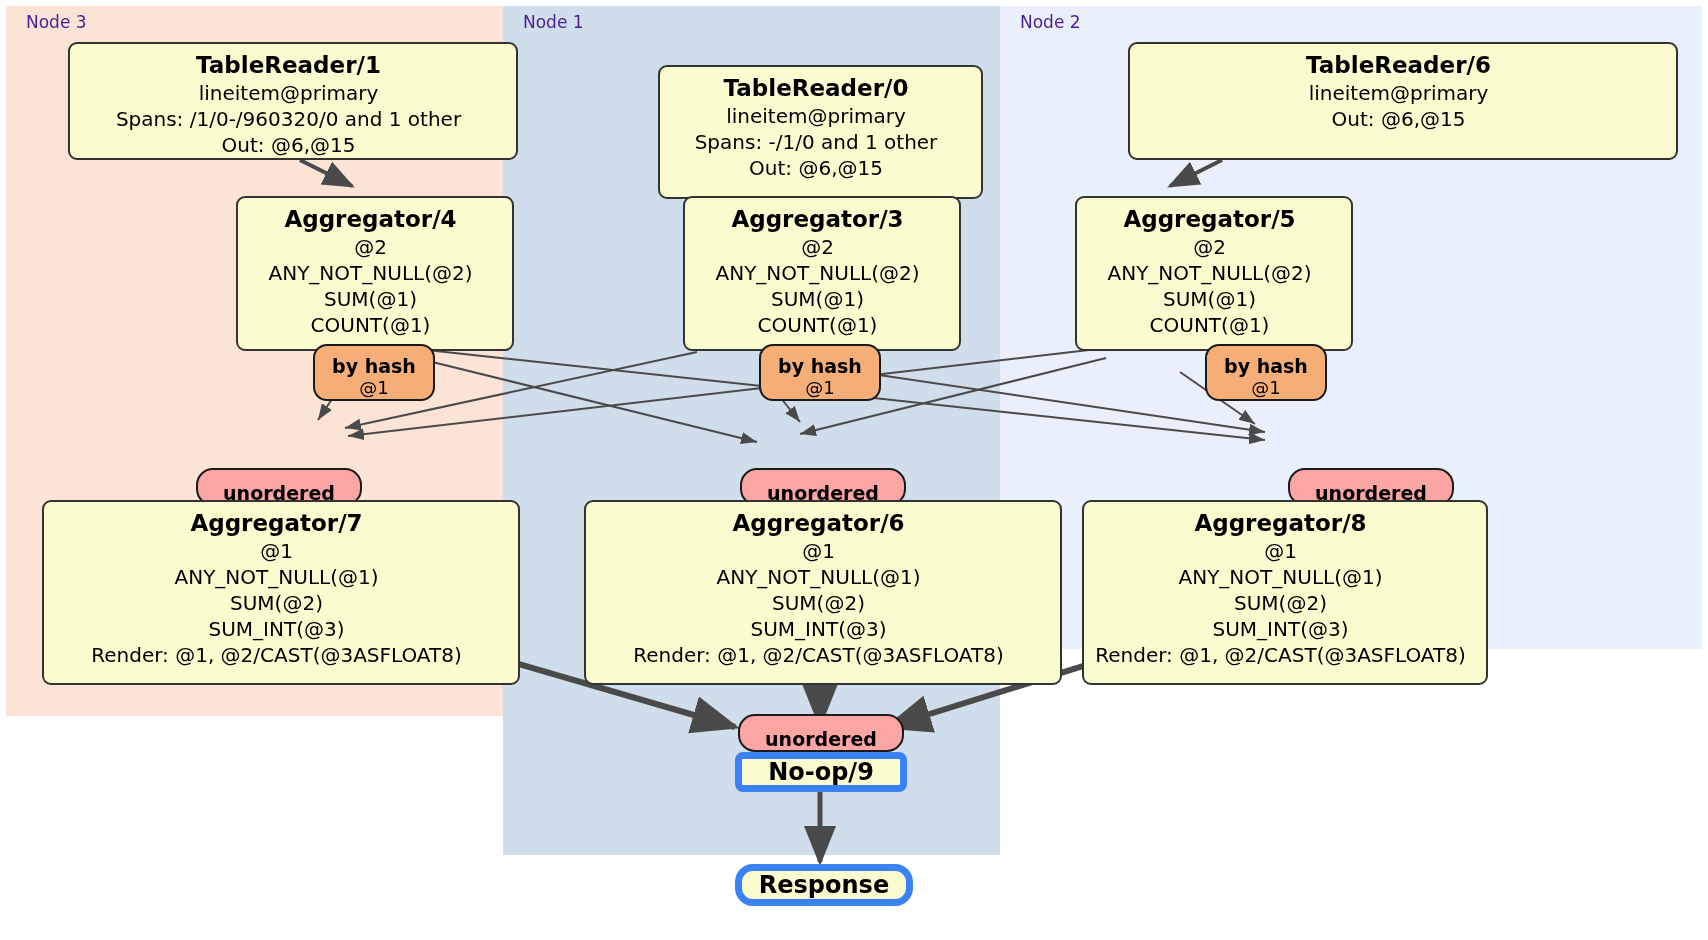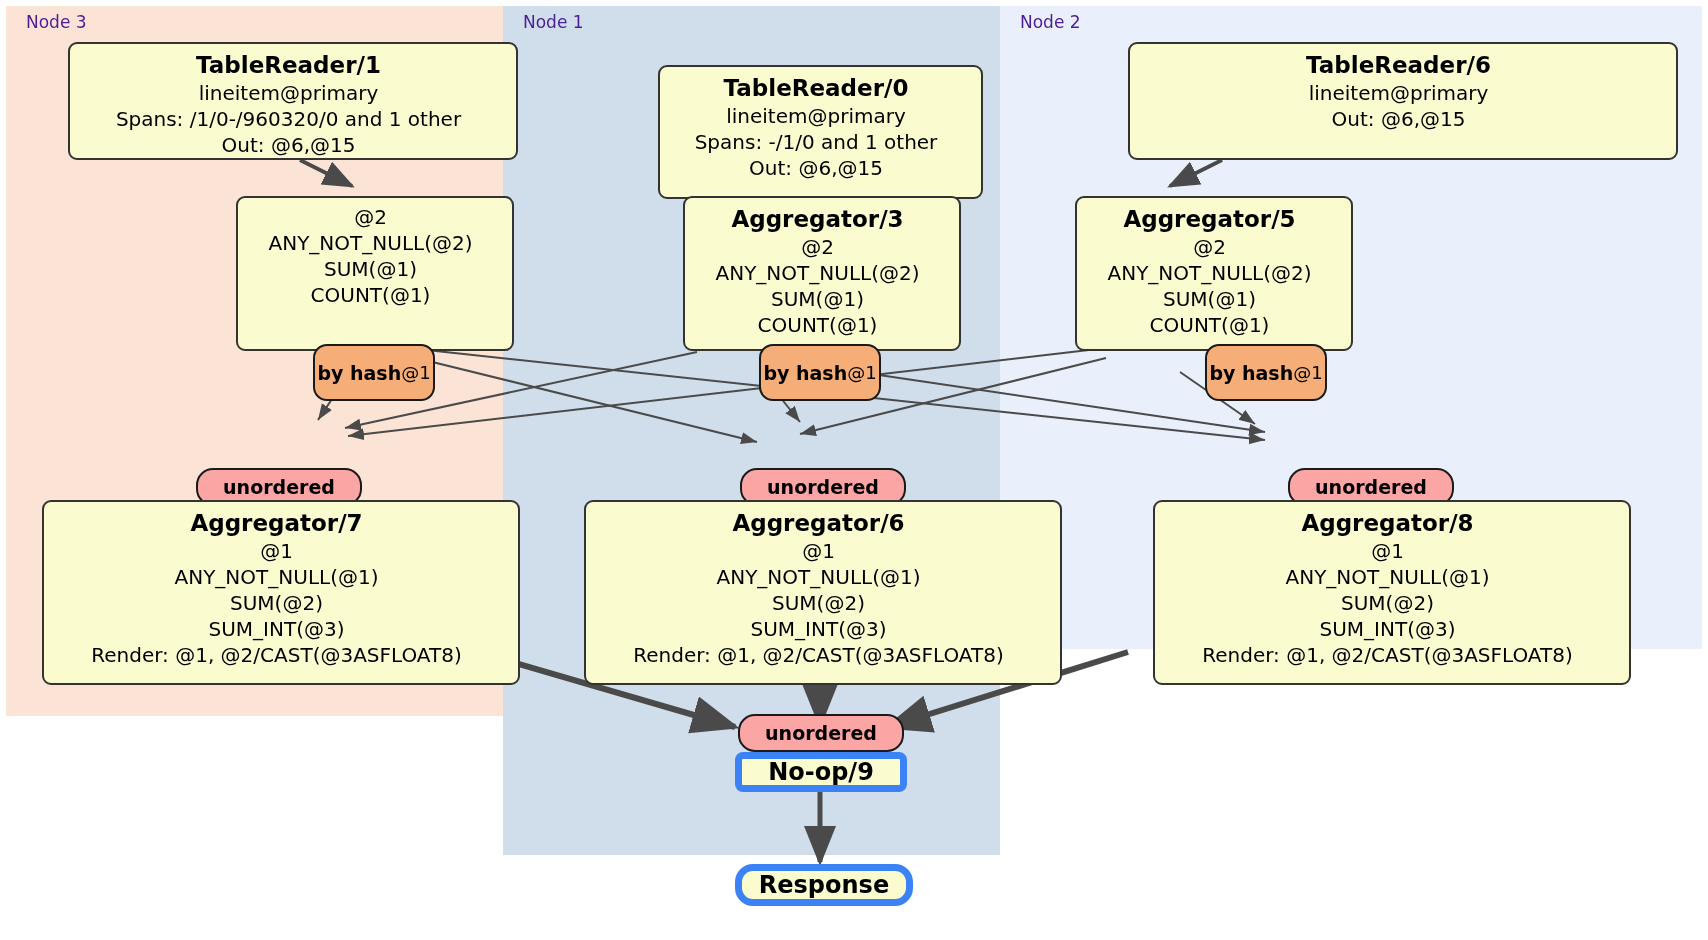--- a/index.html
+++ b/index.html
@@ -16,22 +16,22 @@
   #panel-node2{left:1000px;top:6px; width:702px;  height:643px; background:#eaf0fb;}
 
   svg#edges{position:absolute;left:0;top:0;width:1708px;height:940px;pointer-events:none;}
 
   .box{position:absolute;box-sizing:border-box;background:#fbfbd0;border:2px solid #333;
        border-radius:9px;text-align:center;padding:6px 10px 8px 1px;color:#000;}
   .box .title{font-weight:bold;font-size:23px;line-height:30px;letter-spacing:0px;}
   .box .line{font-size:20px;line-height:26px;}
 
   .pill{position:absolute;box-sizing:border-box;border:2px solid #1a1a1a;border-radius:16px;
-        text-align:center;color:#000;display:flex;
-        align-items:center;justify-content:center;}
+        text-align:center;color:#000;display:flex;flex-direction:column;
+        align-items:center;justify-content:flex-end;}
   .pill.hash{background:#f6ae79;border-radius:14px;}
   .pill.unord{background:#fca5a5;border-radius:17px;}
   .pill .p1{font-weight:bold;font-size:19px;line-height:22px;}
   .pill .p2{font-size:18px;line-height:22px;}
 
   .small-box{position:absolute;box-sizing:border-box;background:#fbfbd0;border:7px solid #3b82f6;
              border-radius:8px;text-align:center;display:flex;align-items:center;
              justify-content:center;font-weight:bold;font-size:24px;color:#000;}
 </style>
 </head>
@@ -96,20 +96,21 @@
     <div class="line">Out: @6,@15</div>
   </div>
 
   <div class="box" style="left:1128px;top:42px;width:550px;height:118px;">
     <div class="title">TableReader/6</div>
     <div class="line">lineitem@primary</div>
     <div class="line">Out: @6,@15</div>
   </div>
 
   <div class="box" style="left:236px;top:196px;width:278px;height:155px;">
+    <div class="title">Aggregator/4</div>
     <div class="line">@2</div>
     <div class="line">ANY_NOT_NULL(@2)</div>
     <div class="line">SUM(@1)</div>
     <div class="line">COUNT(@1)</div>
   </div>
 
   <div class="box" style="left:683px;top:196px;width:278px;height:155px;">
     <div class="title">Aggregator/3</div>
     <div class="line">@2</div>
     <div class="line">ANY_NOT_NULL(@2)</div>
@@ -159,21 +160,21 @@
 
   <div class="box" style="left:584px;top:500px;width:478px;height:185px;">
     <div class="title">Aggregator/6</div>
     <div class="line">@1</div>
     <div class="line">ANY_NOT_NULL(@1)</div>
     <div class="line">SUM(@2)</div>
     <div class="line">SUM_INT(@3)</div>
     <div class="line">Render: @1, @2/CAST(@3ASFLOAT8)</div>
   </div>
 
-  <div class="box" style="left:1153px;top:500px;width:478px;height:185px;">
+  <div class="box" style="left:1082px;top:500px;width:406px;height:185px;">
     <div class="title">Aggregator/8</div>
     <div class="line">@1</div>
     <div class="line">ANY_NOT_NULL(@1)</div>
     <div class="line">SUM(@2)</div>
     <div class="line">SUM_INT(@3)</div>
     <div class="line">Render: @1, @2/CAST(@3ASFLOAT8)</div>
   </div>
 
   <div class="pill unord" style="left:738px;top:714px;width:166px;height:38px;">
     <span class="p1">unordered</span>

